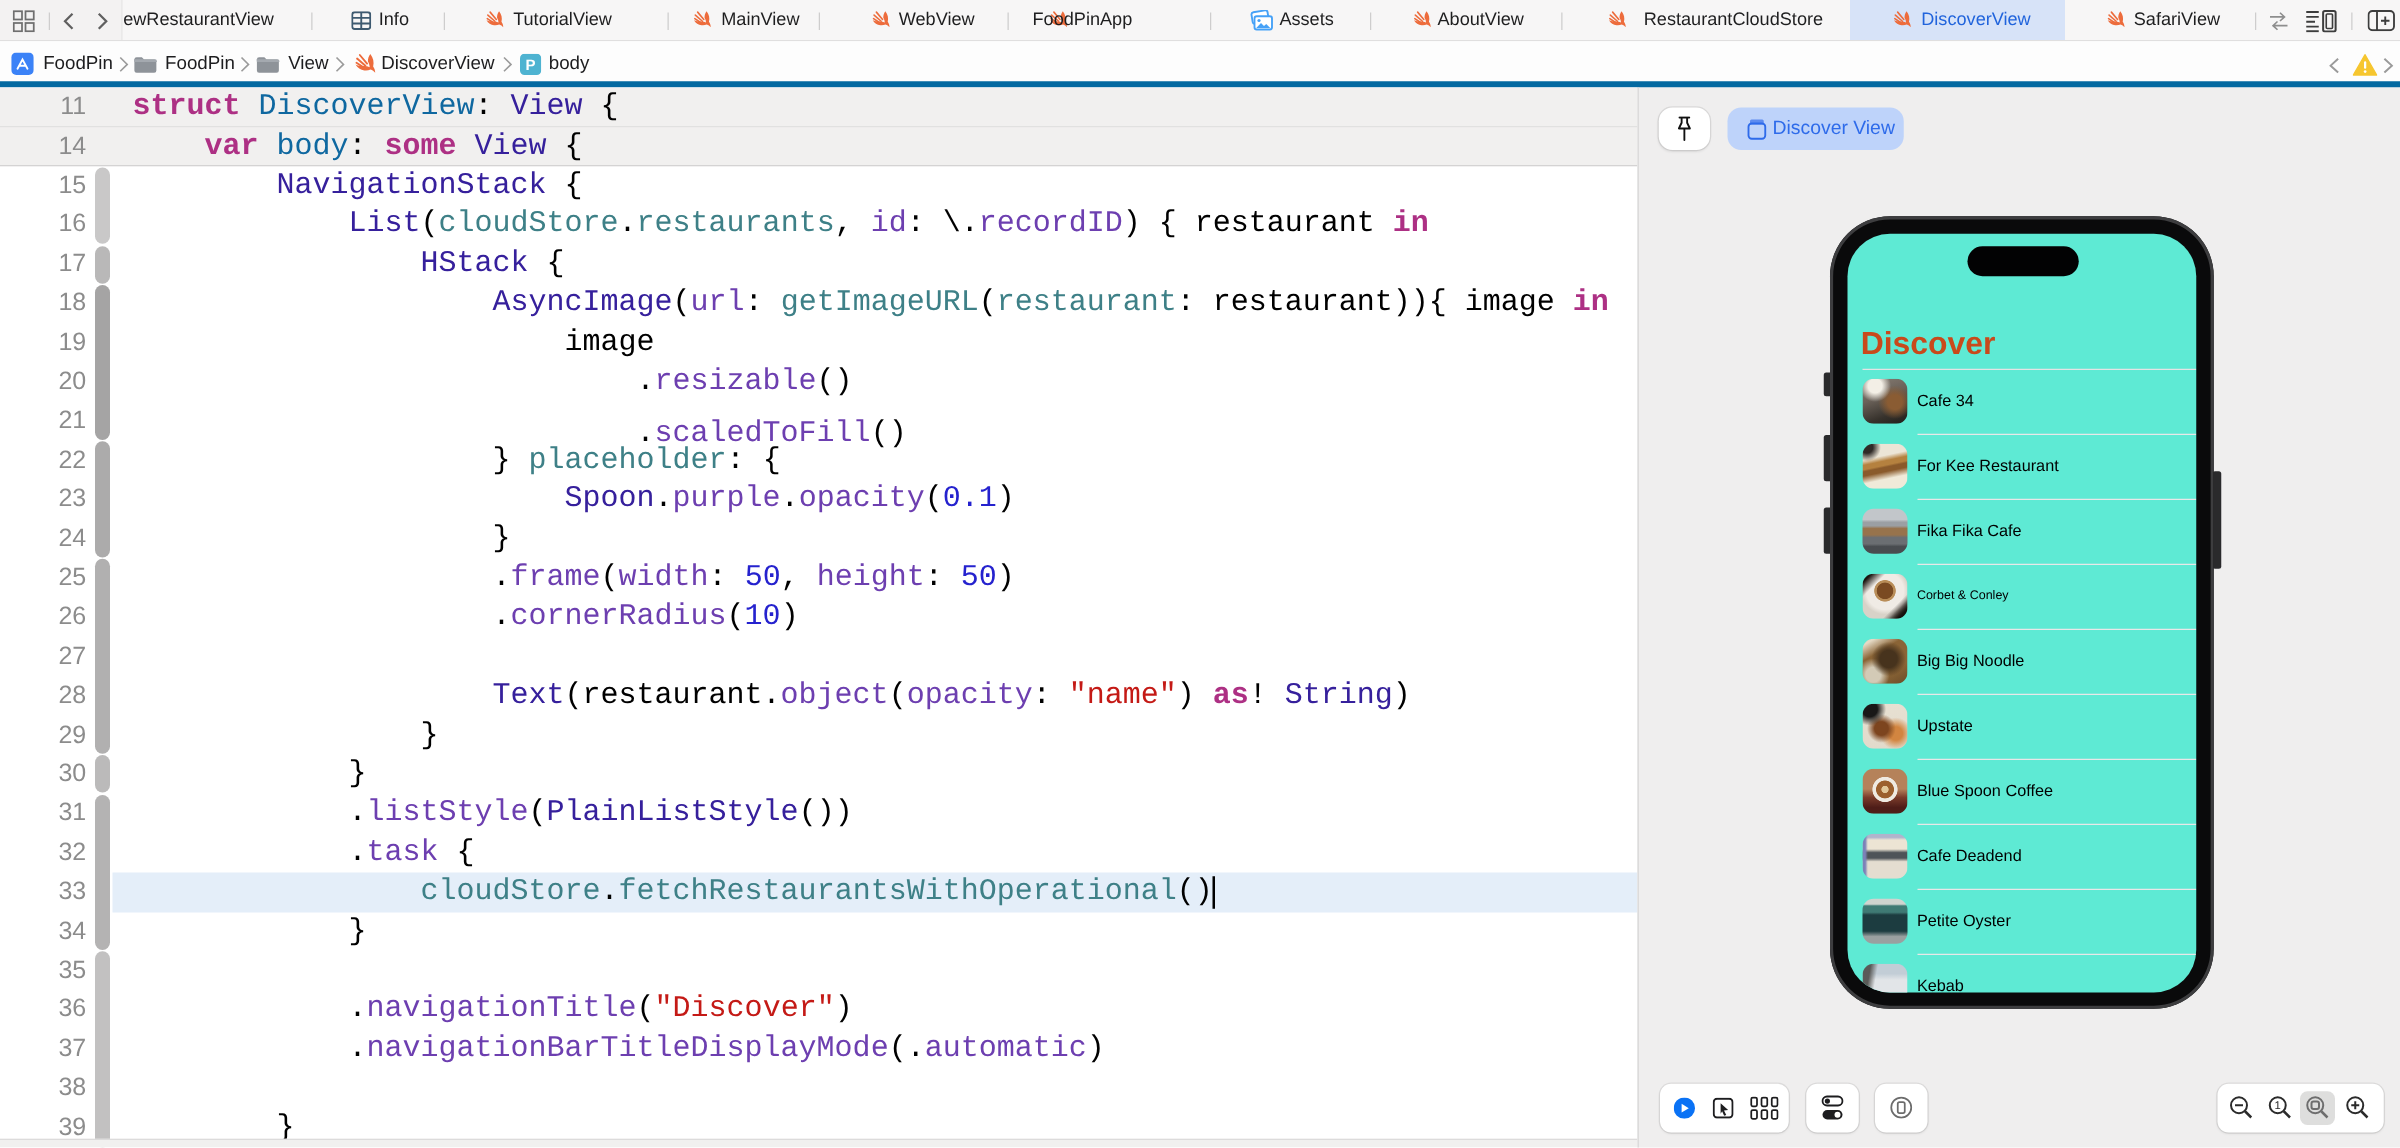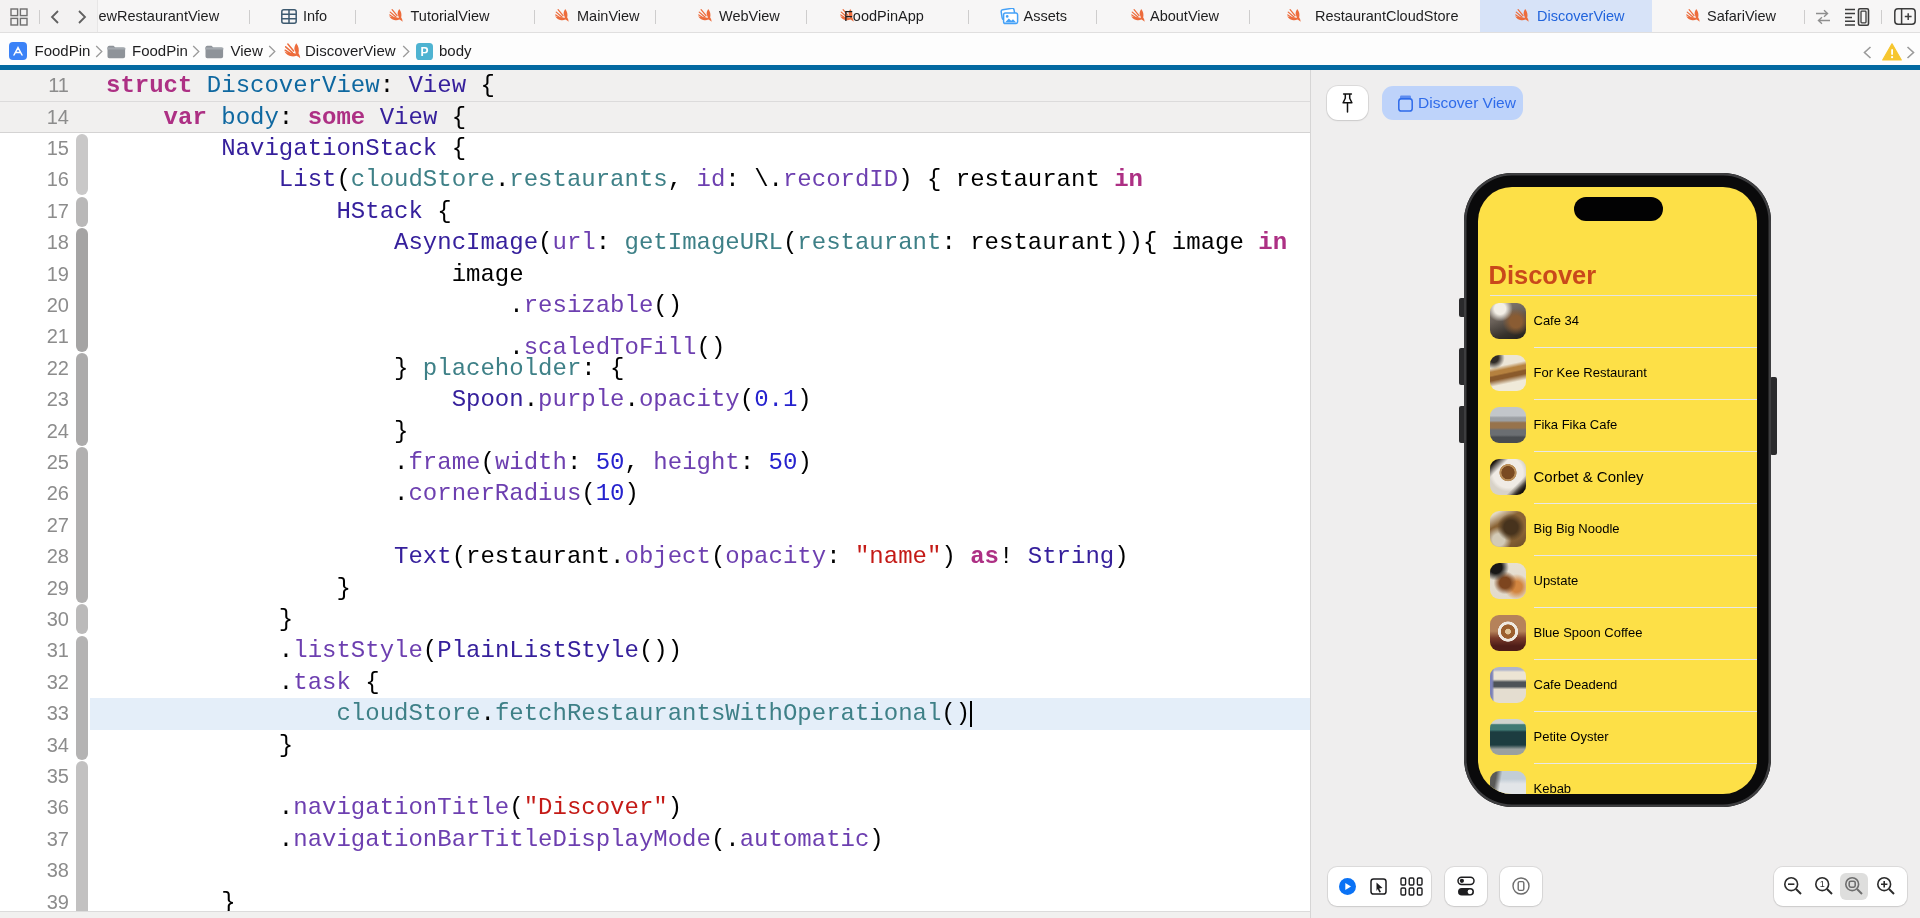--- a/index.html
+++ b/index.html
@@ -83,21 +83,21 @@
   <div class="tabtxt" style="left:577px">MainView</div>
   <div class="tabsep" style="left:655px"></div>
   <svg class="abs" style="left:697px;top:8px" width="17" height="17" viewBox="0 0 24 24">
       <use href="#swiftbird"></use>
     </svg>
   <div class="tabtxt" style="left:719px">WebView</div>
   <div class="tabsep" style="left:806px"></div>
   <svg class="abs" style="left:839px;top:8px" width="17" height="17" viewBox="0 0 24 24">
       <use href="#swiftbird"></use>
     </svg>
-  <div class="tabtxt" style="left:844px">FoodPinApp</div>
+  <div class="tabtxt" style="left:826px">FoodPinApp</div>
   <div class="tabsep" style="left:968px"></div>
   <svg class="abs" style="left:999px;top:8px" width="20" height="17" viewBox="0 0 20 17">
     <rect x="2.6" y="1" width="13" height="9.6" rx="1.8" transform="rotate(-9 9 5.8)" fill="#fff" stroke="#45a1f7" stroke-width="1.5"></rect>
     <rect x="4.6" y="5" width="14" height="10.6" rx="1.8" fill="#fff" stroke="#45a1f7" stroke-width="1.5"></rect>
     <circle cx="8.2" cy="8.4" r="1.3" fill="#45a1f7"></circle>
     <path d="M6 14.4 L9.8 10.4 L12.2 12.8 L14 11.2 L17.2 14.4 Z" fill="#45a1f7"></path>
   </svg>
   <div class="tabtxt" style="left:1023.5px">Assets</div>
   <div class="tabsep" style="left:1096px"></div>
   <svg class="abs" style="left:1130px;top:8px" width="17" height="17" viewBox="0 0 24 24">
@@ -284,21 +284,21 @@
 
   
   <div class="abs" style="left:148.3px;top:228px;width:7px;height:19px;background:#2a2a2c;border-radius:2px"></div>
   <div class="abs" style="left:148.3px;top:278px;width:7px;height:36.5px;background:#2a2a2c;border-radius:2px"></div>
   <div class="abs" style="left:148.3px;top:336px;width:7px;height:37px;background:#2a2a2c;border-radius:2px"></div>
   <div class="abs" style="left:459px;top:307px;width:6.5px;height:78px;background:#2a2a2c;border-radius:2px"></div>
 
   
   <div class="abs" style="left:153px;top:103px;width:307px;height:634px;background:#0a0a0b;border-radius:48px;box-shadow:inset 0 0 0 2.5px #3d3d3f"></div>
   
-  <div class="abs" id="screen" style="left:167px;top:117px;width:279px;height:607px;background:#fde047;border-radius:34px;overflow:hidden">
+  <div class="abs" id="screen" style="left:167px;top:117px;width:279px;height:607px;background:#5eead4;border-radius:34px;overflow:hidden">
 
     <div class="abs" style="left:96px;top:10px;width:89px;height:24px;background:#020203;border-radius:12px"></div>
     <div class="abs" style="left:10.5px;top:74px;font-size:25.5px;font-weight:bold;color:#c9491b">Discover</div>
     <div id="rows">
         <div class="abs" style="left:12px;top:108px;width:267px;height:1px;background:#e4e4e4"></div>
         <div class="abs" style="left:0;top:108px;width:279px;height:52px">
           <div class="abs" style="left:12px;top:8px;width:36px;height:36px;border-radius:9px;background:radial-gradient(circle at 28% 16%, #f3efe6 0 14%, rgba(243,239,230,0) 32%), radial-gradient(circle at 72% 52%, #8a5c33 0 18%, rgba(138,92,51,0) 42%), linear-gradient(160deg, #8a8076 0%, #6a6159 40%, #37322c 75%, #211e1b 100%)"></div>
           <div class="abs" style="left:55.5px;top:0;height:52px;line-height:52px;font-size:13px;color:#000">Cafe 34</div>
         </div>
         <div class="abs" style="left:55.5px;top:160px;width:223.5px;height:1px;background:#e8e8e8"></div>
@@ -307,21 +307,21 @@
           <div class="abs" style="left:55.5px;top:0;height:52px;line-height:52px;font-size:13px;color:#000">For Kee Restaurant</div>
         </div>
         <div class="abs" style="left:55.5px;top:212px;width:223.5px;height:1px;background:#e8e8e8"></div>
         <div class="abs" style="left:0;top:212px;width:279px;height:52px">
           <div class="abs" style="left:12px;top:8px;width:36px;height:36px;border-radius:9px;background:linear-gradient(180deg, #c2c6ca 0 24%, #9b9fa3 30% 38%, #97734c 44% 58%, #6b6e72 64% 78%, #494c50 84%)"></div>
           <div class="abs" style="left:55.5px;top:0;height:52px;line-height:52px;font-size:13px;color:#000">Fika Fika Cafe</div>
         </div>
         <div class="abs" style="left:55.5px;top:264px;width:223.5px;height:1px;background:#e8e8e8"></div>
         <div class="abs" style="left:0;top:264px;width:279px;height:52px">
           <div class="abs" style="left:12px;top:8px;width:36px;height:36px;border-radius:9px;background:linear-gradient(135deg, #1a140f 0 10%, rgba(26,20,15,0) 26% 72%, #15100c 90%), linear-gradient(315deg, #241c14 0 8%, rgba(36,28,20,0) 22%), radial-gradient(circle at 50% 38%, #7a4a22 0 22%, #b98d58 24% 29%, #f0ebe5 31% 52%, #d8d2c8 66%)"></div>
-          <div class="abs" style="left:55.5px;top:0;height:52px;line-height:52px;font-size:15px;color:#000">Corbet &amp; Conley</div>
+          <div class="abs" style="left:55.5px;top:0;height:52px;line-height:52px;font-size:10px;color:#000">Corbet &amp; Conley</div>
         </div>
         <div class="abs" style="left:55.5px;top:316px;width:223.5px;height:1px;background:#e8e8e8"></div>
         <div class="abs" style="left:0;top:316px;width:279px;height:52px">
           <div class="abs" style="left:12px;top:8px;width:36px;height:36px;border-radius:9px;background:radial-gradient(circle at 58% 45%, #47331d 0 24%, rgba(71,51,29,0) 48%), radial-gradient(circle at 24% 80%, #d3cab6 0 15%, rgba(211,202,182,0) 33%), linear-gradient(150deg, #e4d9c4 0 10%, #8a6436 32% 70%, #6b4c28 100%)"></div>
           <div class="abs" style="left:55.5px;top:0;height:52px;line-height:52px;font-size:13px;color:#000">Big Big Noodle</div>
         </div>
         <div class="abs" style="left:55.5px;top:368px;width:223.5px;height:1px;background:#e8e8e8"></div>
         <div class="abs" style="left:0;top:368px;width:279px;height:52px">
           <div class="abs" style="left:12px;top:8px;width:36px;height:36px;border-radius:9px;background:radial-gradient(circle at 16% 12%, #191817 0 14%, rgba(25,24,23,0) 30%), radial-gradient(circle at 42% 55%, #7d451f 0 19%, rgba(125,69,31,0) 40%), radial-gradient(circle at 74% 66%, #d28540 0 15%, rgba(210,133,64,0) 36%), linear-gradient(180deg, #e7e0d2 0, #e2dacb 100%)"></div>
           <div class="abs" style="left:55.5px;top:0;height:52px;line-height:52px;font-size:13px;color:#000">Upstate</div>

